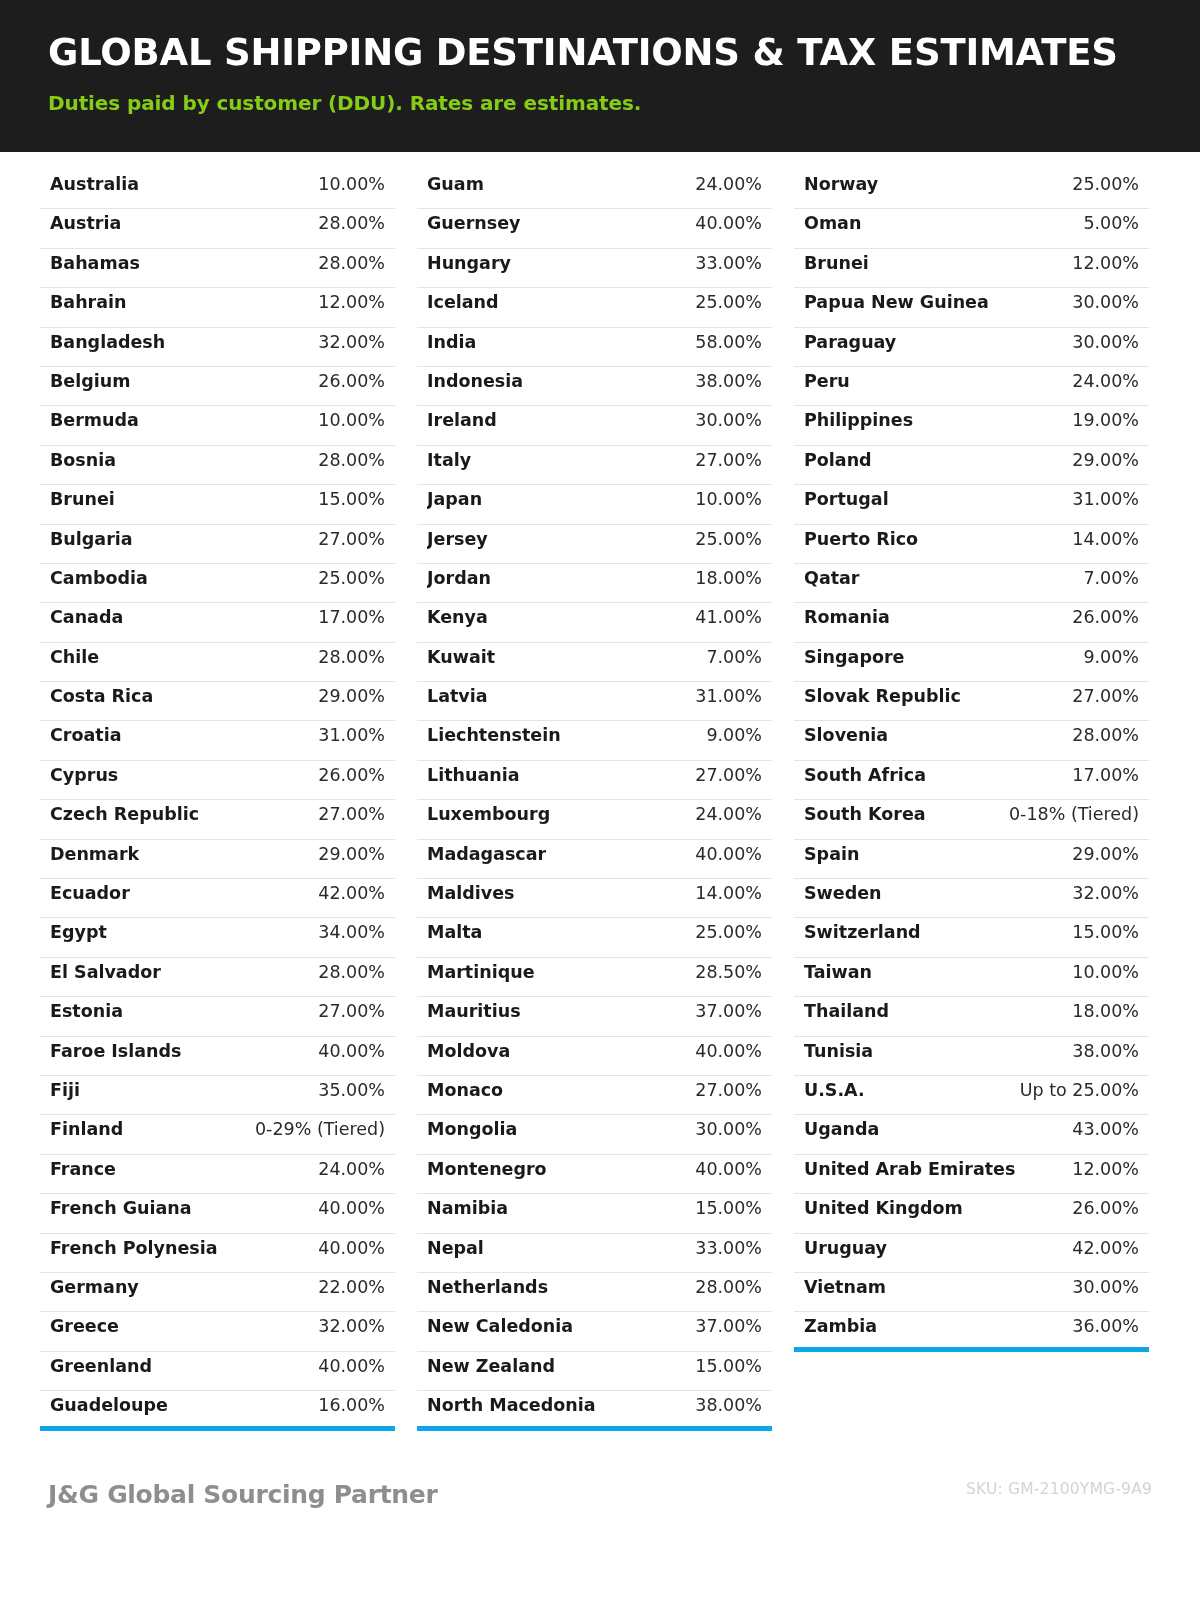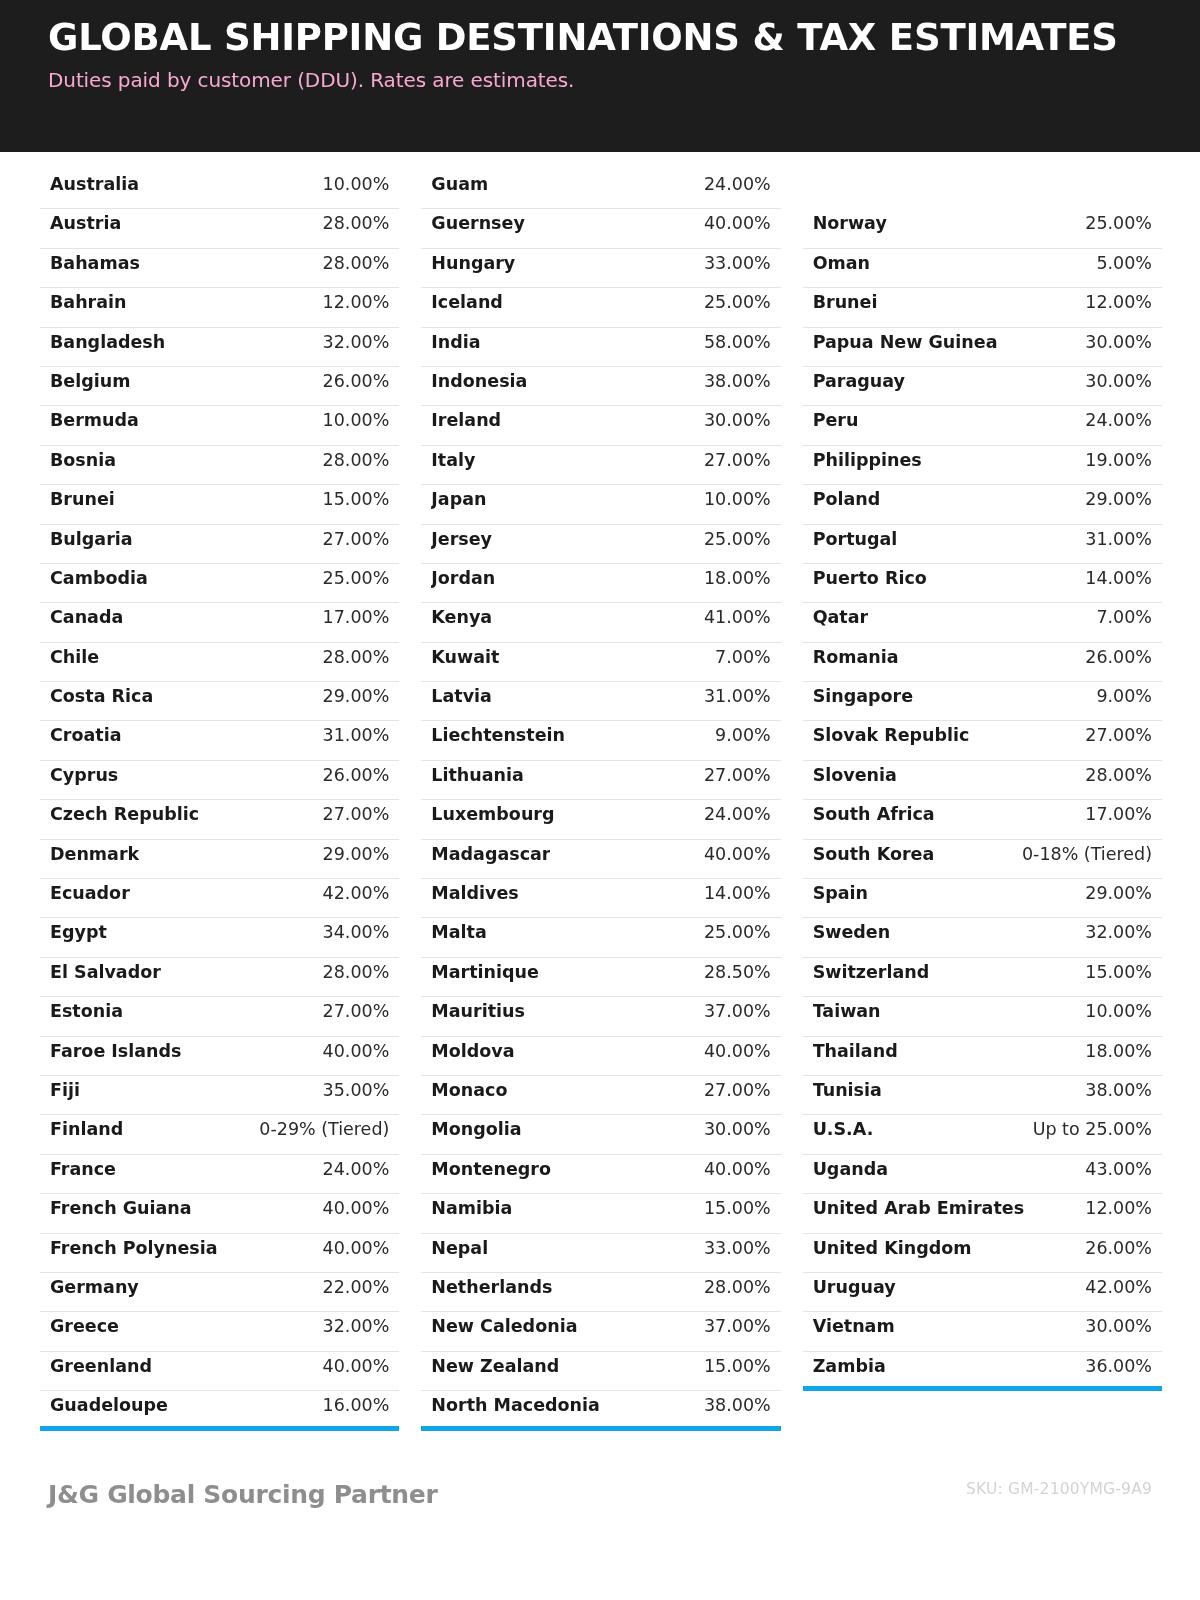--- a/index.html
+++ b/index.html
@@ -18,46 +18,46 @@
   .page {
     position: relative;
     width: 1200px;
     height: 1600px;
     background: #ffffff;
   }
 
   
   .header {
     background: #1d1d1d;
-    padding: 19px 48px 30px 48px;
+    padding: 34px 48px 30px 48px;
     height: 152px;
   }
   .header h1 {
     margin: 0;
     font-size: 37px;
     line-height: 1.05;
     font-weight: bold;
     letter-spacing: -0.2px;
     color: #ffffff;
     text-transform: uppercase;
   }
   .header .sub {
-    margin-top: 10px;
+    margin-top: 18px;
     font-size: 20px;
-    font-weight: normal;
-    color: #f9a8d4;
+    font-weight: bold;
+    color: #84cc16;
     letter-spacing: -0.1px;
   }
 
   
   .content {
-    padding: 18px 38px 0 40px;
+    padding: 18px 51px 0 40px;
     display: flex;
     gap: 22px;
-    align-items: center;
+    align-items: flex-start;
   }
   .col {
     flex: 1 1 0;
     min-width: 0;
   }
   .row {
     display: flex;
     align-items: baseline;
     justify-content: space-between;
     gap: 10px;

